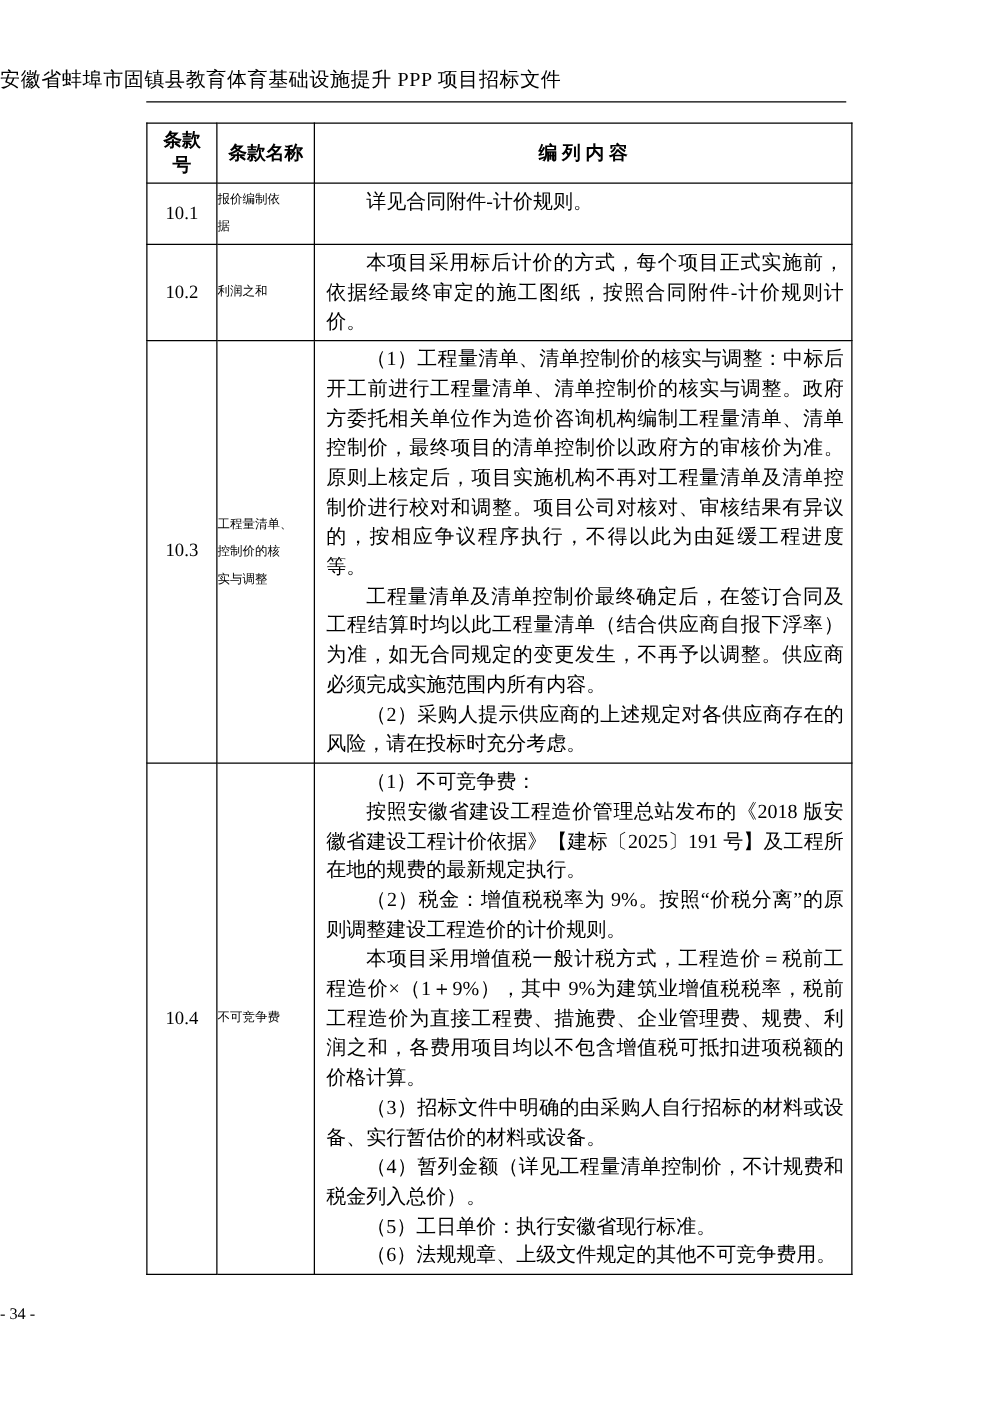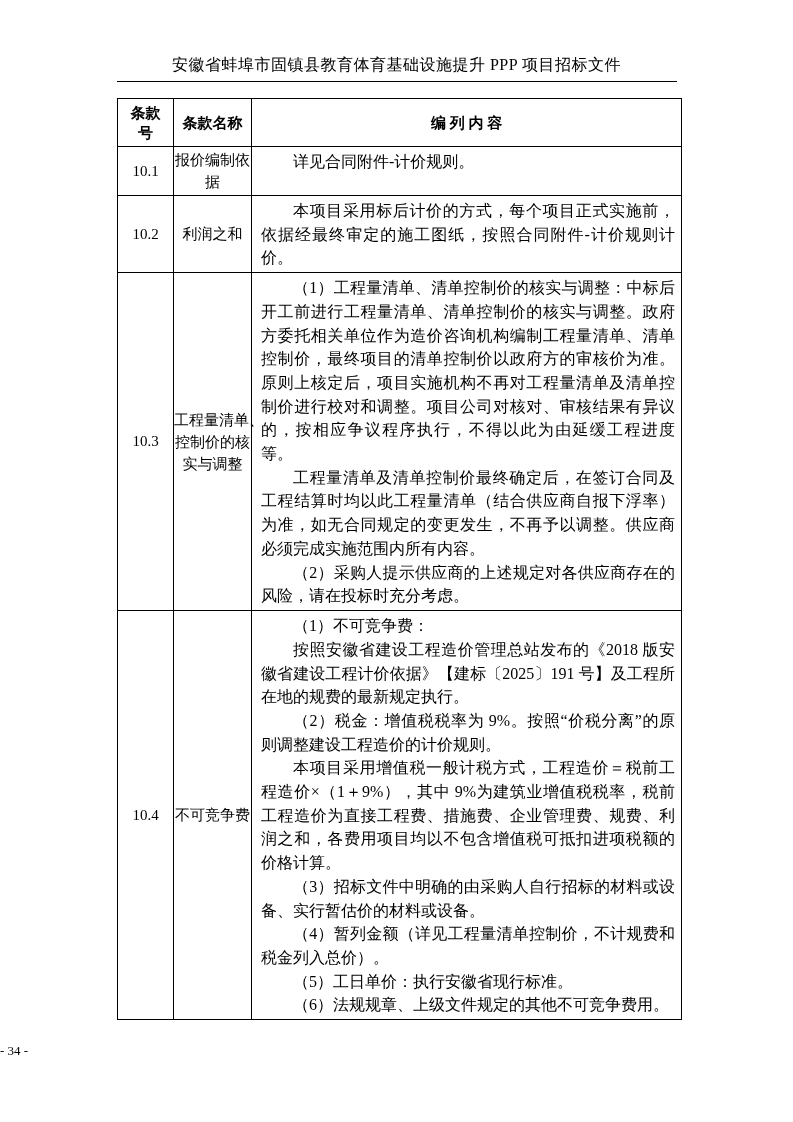--- a/index.html
+++ b/index.html
@@ -8,21 +8,20 @@
     width: 793px;
     height: 1122px;
     background: #ffffff;
     color: #000000;
     font-family: "Liberation Serif", "DejaVu Serif", serif;
     overflow: hidden;
     box-sizing: border-box;
   }
   .doc-title {
     padding-top: 54px;
-    text-align: center;
     font-size: 16px;
     font-weight: 500;
     letter-spacing: 0.5px;
     line-height: 22px;
   }
   .header-rule {
     margin: 5px 0 0 117px;
     width: 560px;
     height: 0;
     border-top: 1.7px solid #000000;
@@ -49,23 +48,22 @@
     padding: 2px;
   }
   th.h-no { white-space: pre-line; }
   td.no-cell {
     text-align: center;
     vertical-align: middle;
     font-size: 15px;
     padding: 2px;
   }
   td.name-cell {
-    text-align: center;
     vertical-align: middle;
-    font-size: 15px;
+    font-size: 10px;
     line-height: 22px;
     white-space: pre;
     padding: 2px 0;
   }
   td.content-cell {
     vertical-align: top;
     padding: 3px 6px 2px 9px;
   }
   .para {
     margin: 0;

